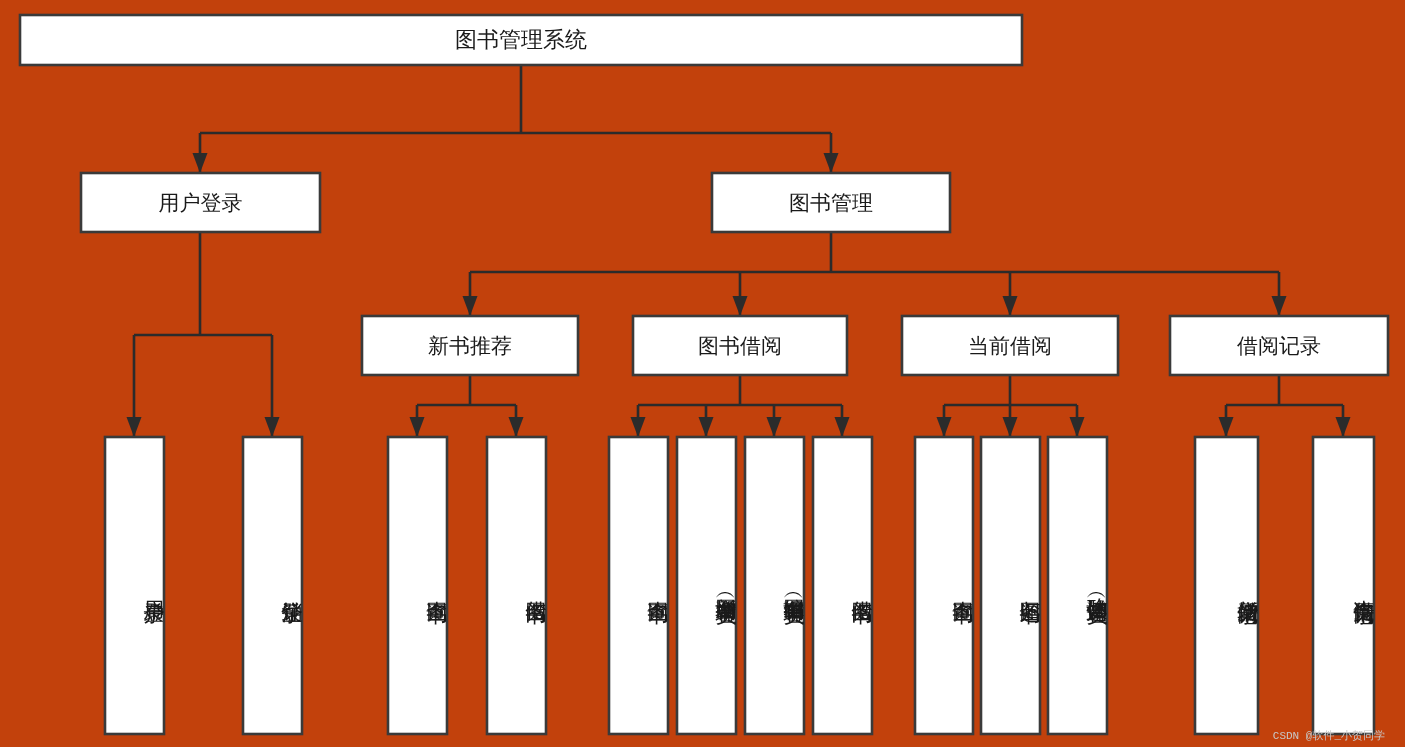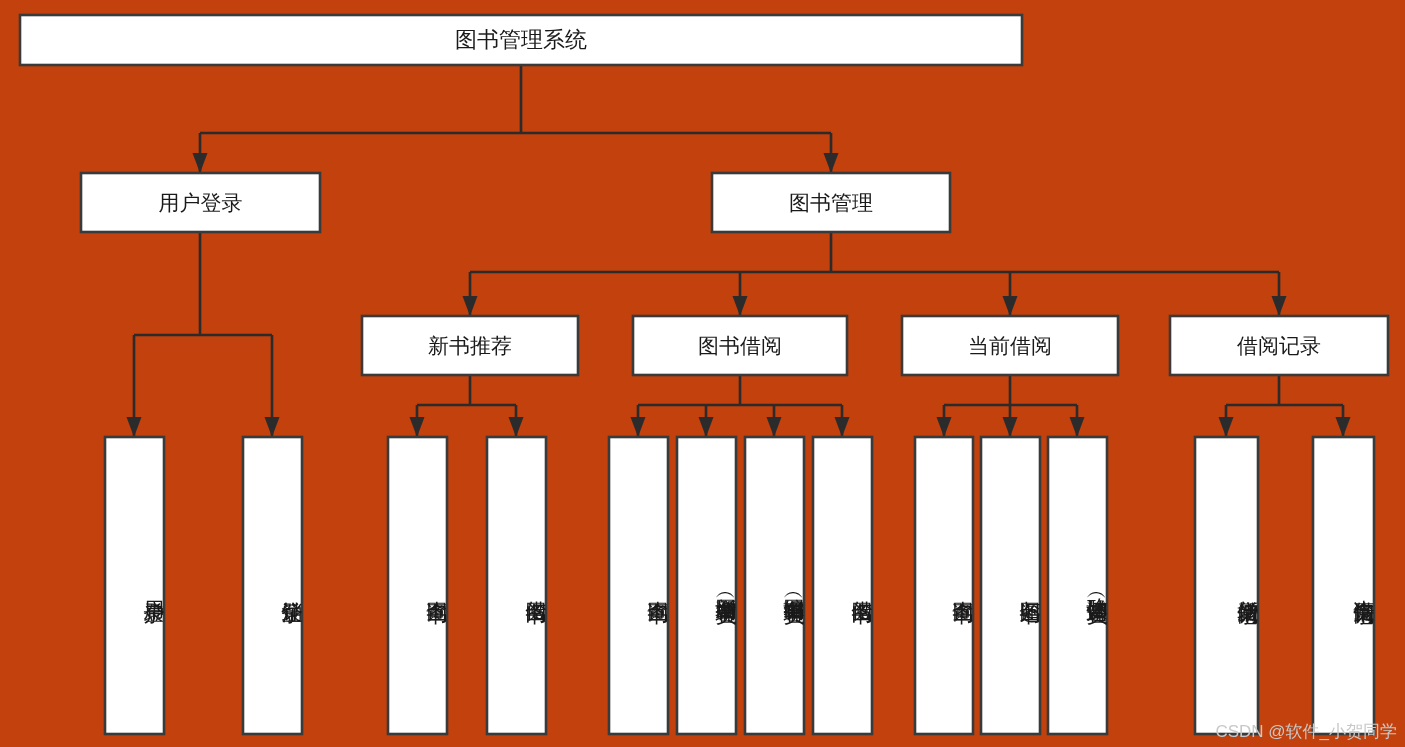--- a/index.html
+++ b/index.html
@@ -63,24 +63,24 @@
     font-family: "DejaVu Sans", "Liberation Sans", sans-serif;
     font-size: 21px;
     line-height: 1.04;
     color: #1a1a1a;
     letter-spacing: 1px;
     white-space: nowrap;
     pointer-events: none;
   }
   .watermark {
     position: absolute;
-    right: 8px;
+    right: 20px;
     bottom: 4px;
-    font-family: Liberation Sans, sans-serif;
-    font-size: 17px;
+    font-family: Liberation Mono, monospace;
+    font-size: 11px;
     color: #c8c8c8;
     white-space: nowrap;
   }
 </style>
 </head>
 <body>
 
 <div id="diagram-root">
 
   <svg class="diagram-canvas" viewBox="0 0 1405 747">

